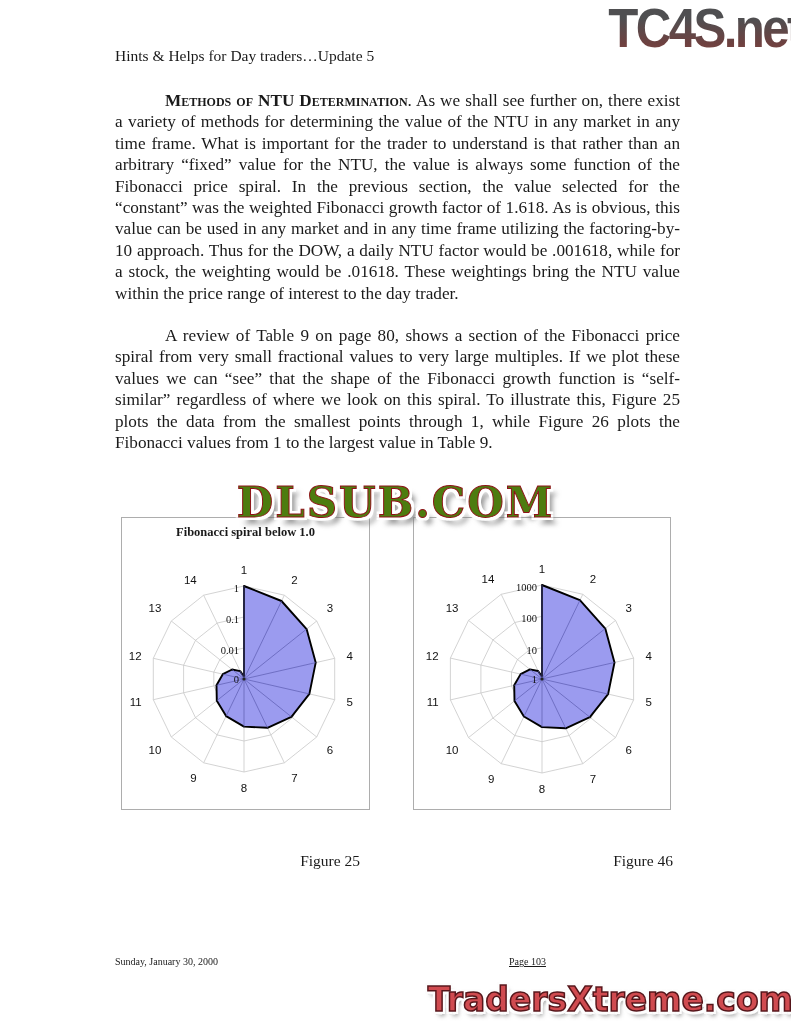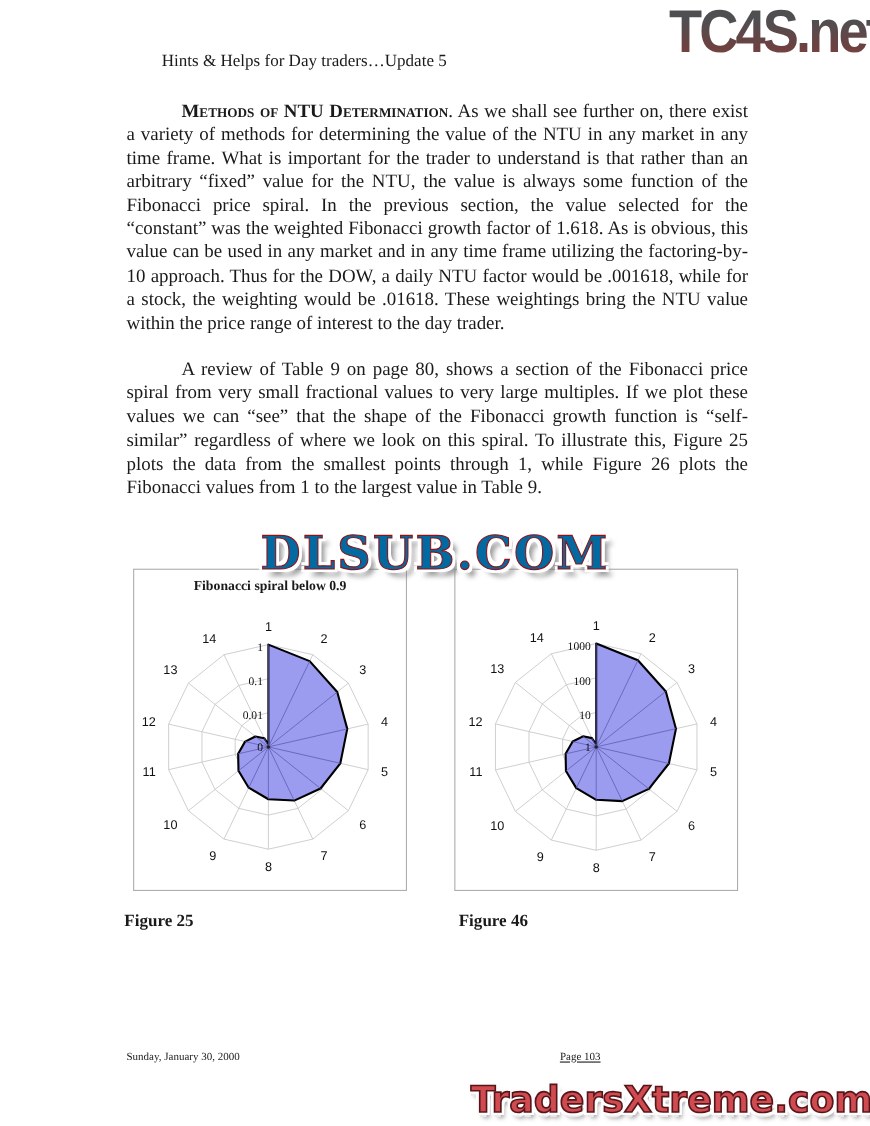--- a/index.html
+++ b/index.html
@@ -17,57 +17,57 @@
     position:absolute;top:-4px;right:-10px;
     font-family:"Liberation Sans", sans-serif;
     font-weight:bold;font-size:56px;letter-spacing:-3px;
     transform:scale(0.88,0.98);transform-origin:top right;
     color:#5c5250;
     background:linear-gradient(#4f4f51 35%, #6e4140 75%, #8a4a45);
     -webkit-background-clip:text;background-clip:text;
     -webkit-text-fill-color:transparent;
     white-space:nowrap;
   }
-  .hdr{position:absolute;top:47px;font-size:15.5px;white-space:nowrap;margin-left:32px;}
+  .hdr{position:absolute;top:47px;font-size:15.5px;white-space:nowrap;}
   .hdr-left{left:115px;}
   .hdr-right{right:116px;}
   .bodytext{
     position:absolute;left:115px;top:90px;width:565px;
     font-size:17.2px;line-height:21.4px;text-align:justify;
   }
   .bodytext p{margin:0 0 21px 0;text-indent:50px;}
   .lead-smallcaps{font-variant:small-caps;font-weight:bold;}
   .ital{}
   
   .dlsub{
     position:absolute;top:478px;left:50%;transform:translateX(-50%);
     font-family:"DejaVu Serif", serif;font-weight:bold;
     font-size:42px;letter-spacing:2px;white-space:nowrap;
-    color:#0369a1;
+    color:#4d7c0f;
     -webkit-text-stroke:1px #8e1217;
     text-shadow:
       -3px -3px 0 #fff, 3px -3px 0 #fff, -3px 3px 0 #fff, 3px 3px 0 #fff,
       0 -3px 0 #fff, 0 3px 0 #fff, -3px 0 0 #fff, 3px 0 0 #fff,
       6px 7px 5px rgba(120,120,120,.75);
     z-index:5;
     text-align:right;
   }
   .figbox{
     position:absolute;top:517px;
     border:1px solid #adadad;background:#fff;
   }
   .figbox.left{left:121px;width:247px;height:291px;}
   .figbox.right{left:413px;width:256px;height:291px;}
   .chart-title{
     position:absolute;top:7px;left:0;width:100%;
     text-align:center;font-weight:bold;font-size:12.5px;
   }
   .figcap{
-    position:absolute;top:829px;width:247px;
-    text-align:left;font-weight:bold;font-size:15.5px;
+    position:absolute;top:852px;width:247px;
+    text-align:right;font-weight:normal;font-size:15.5px;
   }
   .figcap.left{left:113px;}
   .figcap.right{left:417px;width:256px;}
   .footer{position:absolute;top:956px;font-size:10px;white-space:nowrap;}
   .footer-left{left:115px;}
   .footer-right{left:509px;text-decoration:underline;}
   
   .tx{
     position:absolute;top:980px;right:-2px;
     font-family:"DejaVu Sans", sans-serif;font-weight:bold;
@@ -92,21 +92,21 @@
   <div class="hdr hdr-left">Hints &amp; Helps for Day traders…Update 5</div>
 
   <div class="bodytext">
     <p><span class="lead-smallcaps">Methods of NTU Determination</span><span>. As we shall see further on, there exist a variety of methods for determining the value of the NTU in any market in any time frame. What is important for the trader to understand is that rather than an arbitrary “fixed” value for the NTU, the value is always some function of the Fibonacci price spiral. In the previous section, the value selected for the “constant” was the weighted Fibonacci growth factor of 1.618. As is obvious, this value can be used in any market and in any time frame utilizing the factoring-by-10 approach. Thus for the DOW, a daily NTU factor would be .001618, while for a stock, the weighting would be .01618. These weightings bring the NTU value within the price range of interest to the day trader.</span></p>
     <p><span>A review of Table 9 on page 80, shows a section of the Fibonacci price spiral from very small fractional values to very large multiples. If we plot these values we can “see” that the </span><span class="ital">shape</span><span> of the Fibonacci growth function is “self-similar” regardless of where we look on this spiral. To illustrate this, Figure 25 plots the data from the smallest points through 1, while Figure 26 plots the Fibonacci values from 1 to the largest value in Table 9.</span></p>
   </div>
 
   <div class="dlsub">DLSUB.COM</div>
 
   <div class="figbox left">
-    <div class="chart-title">Fibonacci spiral below 0.9</div>
+    <div class="chart-title">Fibonacci spiral below 1.0</div>
     <svg width="247" height="291">
         <polygon points="122.0,130.0 135.5,133.1 146.2,141.7 152.2,154.1 152.2,167.9 146.2,180.3 135.5,188.9 122.0,192.0 108.5,188.9 97.8,180.3 91.8,167.9 91.8,154.1 97.8,141.7 108.5,133.1" fill="none" stroke="#c8c8c8" stroke-width="0.8"></polygon>
         <polygon points="122.0,99.0 148.9,105.1 170.5,122.3 182.4,147.2 182.4,174.8 170.5,199.7 148.9,216.9 122.0,223.0 95.1,216.9 73.5,199.7 61.6,174.8 61.6,147.2 73.5,122.3 95.1,105.1" fill="none" stroke="#c8c8c8" stroke-width="0.8"></polygon>
         <polygon points="122.0,68.0 162.4,77.2 194.7,103.0 212.7,140.3 212.7,181.7 194.7,219.0 162.4,244.8 122.0,254.0 81.6,244.8 49.3,219.0 31.3,181.7 31.3,140.3 49.3,103.0 81.6,77.2" fill="none" stroke="#c8c8c8" stroke-width="0.8"></polygon>
         <line x1="122" y1="161" x2="122" y2="68" stroke="#c8c8c8" stroke-width="0.8"></line>
         <line x1="122" y1="161" x2="162.3511877379329" y2="77.20989528507502" stroke="#c8c8c8" stroke-width="0.8"></line>
         <line x1="122" y1="161" x2="194.71032786952676" y2="103.01544842713778" stroke="#c8c8c8" stroke-width="0.8"></line>
         <line x1="122" y1="161" x2="212.6682958329096" y2="140.30555314206276" stroke="#c8c8c8" stroke-width="0.8"></line>
         <line x1="122" y1="161" x2="212.6682958329096" y2="181.69444685793724" stroke="#c8c8c8" stroke-width="0.8"></line>
         <line x1="122" y1="161" x2="194.7103278695268" y2="218.98455157286222" stroke="#c8c8c8" stroke-width="0.8"></line>

